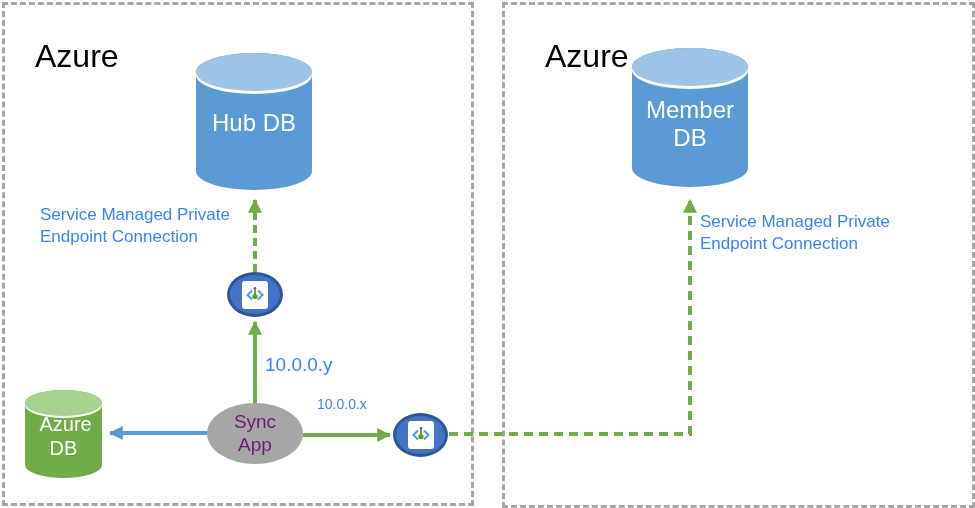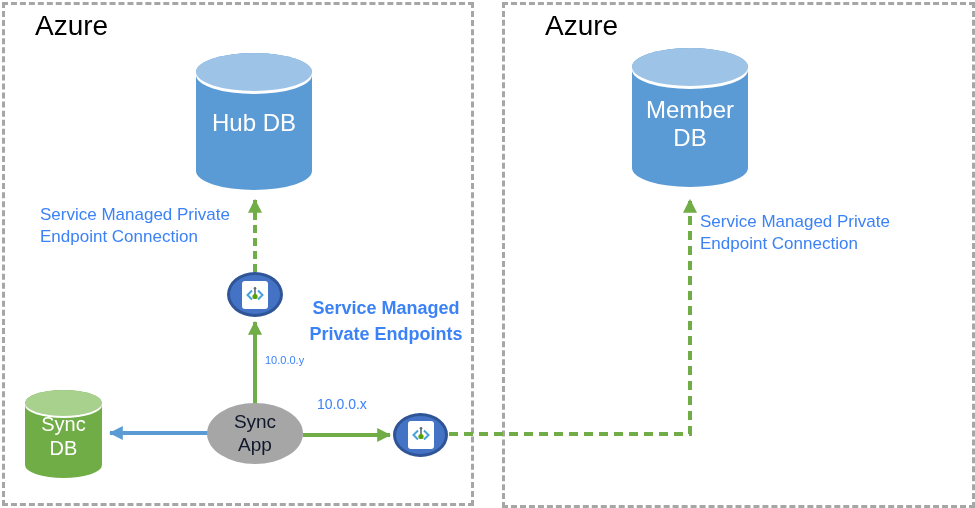--- a/index.html
+++ b/index.html
@@ -2,21 +2,21 @@
 <html><head>
 <meta charset="utf-8">
 <style>
   html,body { margin:0; padding:0; background:#ffffff; }
   body { font-family:"Liberation Sans", sans-serif; color:#000; }
   .canvas { position:relative; width:975px; height:508px; background:#fff; overflow:hidden; }
 
   .region { position:absolute; border:3px dashed #a6a6a6; background:transparent; z-index:0; }
   .region-left  { left:2px;  top:2px; width:466px; height:498px; }
   .region-right { left:502px; top:2px; width:467px; height:500px; }
-  .region-title { position:absolute; font-size:28px; color:#000; }
+  .region-title { position:absolute; font-size:32px; color:#000;margin-top:28px; }
   .title-left  { left:35px;  top:10px; }
   .title-right { left:545px; top:10px; }
 
   .arrow-layer { position:absolute; left:0; top:0; z-index:1; }
 
   .cylinder { position:absolute; z-index:2; }
   .cyl-body { position:absolute; left:0; top:0; width:100%; height:100%; }
   .cyl-top  { position:absolute; left:0; top:0; width:100%; border-radius:50%;
               box-shadow:0 3px 0 #ffffff; z-index:1; }
   .cyl-label { position:absolute; left:0; top:0; width:100%; height:100%;
@@ -37,37 +37,37 @@
 
   .sync-db   { left:25px;  top:390px; width:77px;  height:88px; }
   .sync-db   .cyl-body { background:#70ad47; border-radius:50%/13px; }
   .sync-db   .cyl-top  { height:26px; background:#a9d18e; box-shadow:0 2px 0 #ffffff; }
   .sync-db   .cyl-label{ padding:26px 0 20px 0; box-sizing:border-box; font-size:20px; }
   .sync-db   .stack { width:48px; }
 
   .app-ellipse { position:absolute; left:207px; top:403px; width:96px; height:61px;
                  background:#a6a6a6; border-radius:50%; z-index:2;
                  display:flex; align-items:center; justify-content:center;
-                 color:#0f172a; font-size:19px; text-align:center; }
+                 color:#701a75; font-size:19px; text-align:center; }
   .app-ellipse .stack { width:50px; line-height:1.2; }
 
   .endpoint { position:absolute; background:#4472c4; border:3px solid #2f5597;
               border-radius:50%; z-index:3; box-sizing:border-box;
               display:flex; align-items:center; justify-content:center; }
   .endpoint-1 { left:227px; top:272px; width:56px; height:45px; }
   .endpoint-2 { left:393px; top:413px; width:55px; height:44px; }
   .endpoint .chip { width:26px; height:28px; background:#fff; border-radius:3px;
                     display:flex; align-items:center; justify-content:center; }
 
   .lbl { position:absolute; z-index:2; color:#3b82f6; }
   .lbl-conn-left  { left:40px;  top:204px; width:218px; font-size:17px; line-height:1.32; }
   .lbl-conn-right { left:700px; top:211px; width:222px; font-size:17px; line-height:1.32; }
   .lbl-endpoints  { left:292px; top:295px; width:188px; font-size:18px; font-weight:bold;
                     line-height:1.45; text-align:center; }
-  .lbl-ip-y { left:265px; top:354px; font-size:11px; }
+  .lbl-ip-y { left:265px; top:354px; font-size:19px; }
   .lbl-ip-x { left:317px; top:396px; font-size:14px; }
 </style>
 </head>
 <body>
 
 <div class="canvas">
 
   <svg class="arrow-layer" width="975" height="508" viewBox="0 0 975 508">
     <defs>
       <marker id="ah-green" markerUnits="userSpaceOnUse" markerWidth="14" markerHeight="14" viewBox="0 0 12 12" refX="11" refY="6" orient="auto">
@@ -100,21 +100,21 @@
     <div class="cyl-top"></div>
     <div class="cyl-label">
       <div class="stack">Member DB</div>
     </div>
   </div>
 
   <div class="cylinder sync-db">
     <div class="cyl-body"></div>
     <div class="cyl-top"></div>
     <div class="cyl-label">
-      <div class="stack">Sync DB</div>
+      <div class="stack">Azure DB</div>
     </div>
   </div>
 
   <div class="app-ellipse">
     <div class="stack">Sync App</div>
   </div>
 
   <div class="endpoint endpoint-1">
     <div class="chip">
       <svg width="20" height="20" viewBox="0 0 20 20">
@@ -132,18 +132,17 @@
         <polyline points="7,5.5 2.5,10 7,14.5" fill="none" stroke="#45a3da" stroke-width="2"></polyline>
         <polyline points="13,5.5 17.5,10 13,14.5" fill="none" stroke="#45a3da" stroke-width="2"></polyline>
         <line x1="10" y1="3.5" x2="10" y2="10" stroke="#5f6b73" stroke-width="1.6"></line>
         <circle cx="10" cy="3.2" r="1.3" fill="#5f6b73"></circle>
         <circle cx="10" cy="11.5" r="2.6" fill="#57a300"></circle>
       </svg>
     </div>
   </div>
 
   <div class="lbl lbl-conn-left">Service Managed Private Endpoint Connection</div>
-  <div class="lbl lbl-endpoints">Service Managed Private Endpoints</div>
   <div class="lbl lbl-ip-y">10.0.0.y</div>
   <div class="lbl lbl-ip-x">10.0.0.x</div>
   <div class="lbl lbl-conn-right">Service Managed Private Endpoint Connection</div>
 
 </div>
 
 </body></html>

